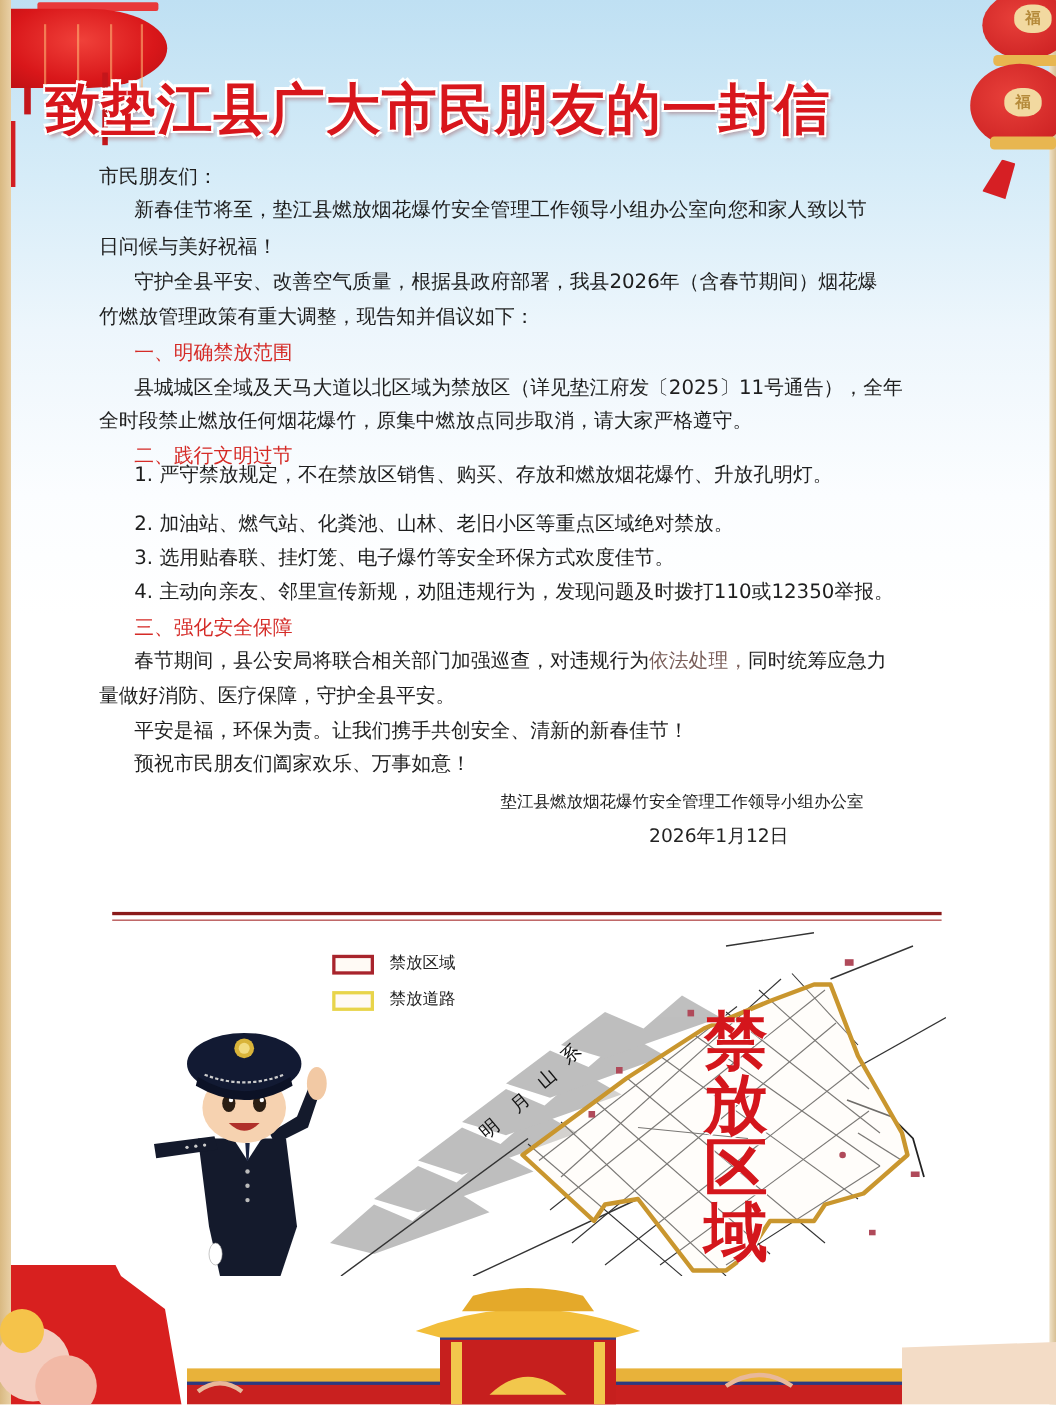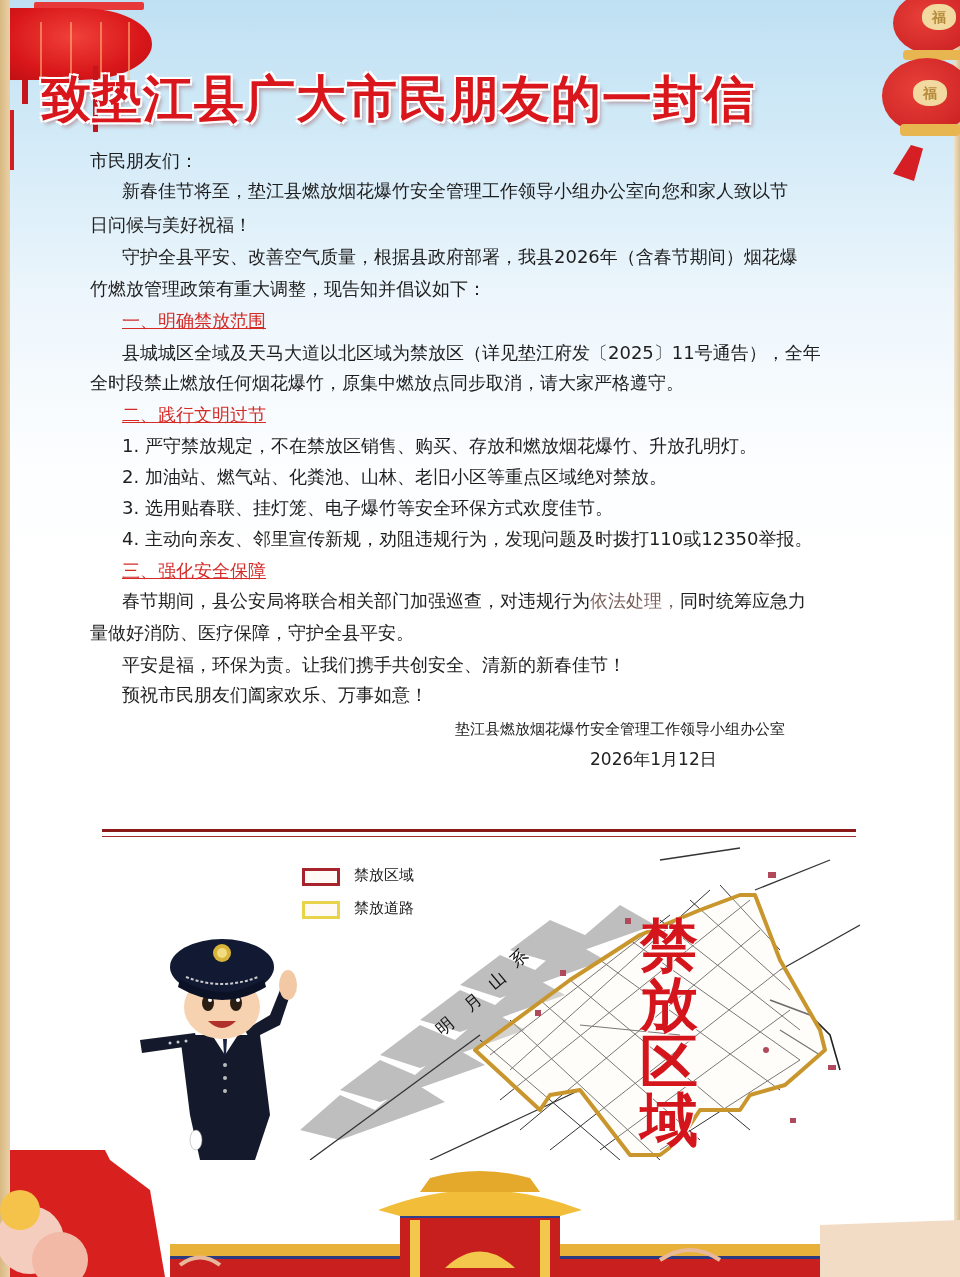--- a/index.html
+++ b/index.html
@@ -64,21 +64,21 @@
       position: absolute; left: 0; top: 66px; width: 796px; text-align: center;
       font-size: 50px; font-weight: bold; color: #d8161c; letter-spacing: 1px;
       text-shadow: 2px 2px 0 #ffffff, -2px -2px 0 #ffffff, 2px -2px 0 #ffffff, -2px 2px 0 #ffffff, 3px 4px 4px rgba(120,0,0,0.35);
       font-family: "DejaVu Sans", sans-serif;
     }
 
     
     .letter { position: absolute; left: 90px; top: 148px; width: 790px; color: #1e1e1e; font-size: 18px; }
     .line { position: absolute; left: 0; white-space: nowrap; line-height: 26px; }
     .indent { left: 32px; }
-    .section-heading { color: #d52b27; text-decoration: underline; }
+    .section-heading { color: #d52b27; }
     .muted-inline { color: #7a5f5a; text-align: right; }
 
     .signature { position: absolute; left: 455px; top: 720px; font-size: 15px; color: #222; white-space: nowrap; }
     .sig-date { position: absolute; left: 590px; top: 748px; font-size: 17px; color: #222; white-space: nowrap; }
 
     
     .map-title {
       position: absolute; left: 0; top: 788px; width: 960px; text-align: center;
       font-family: "DejaVu Serif", "Liberation Serif", serif;
       font-size: 29px; font-weight: bold; color: #b8191c; letter-spacing: 1px;
@@ -138,21 +138,21 @@
     <div class="line indent" style="top:30px">新春佳节将至，垫江县燃放烟花爆竹安全管理工作领导小组办公室向您和家人致以节</div>
     <div class="line" style="top:64px">日问候与美好祝福！</div>
     <div class="line indent" style="top:96px">守护全县平安、改善空气质量，根据县政府部署，我县2026年（含春节期间）烟花爆</div>
     <div class="line" style="top:128px">竹燃放管理政策有重大调整，现告知并倡议如下：</div>
 
     <div class="line indent section-heading" style="top:160px">一、明确禁放范围</div>
     <div class="line indent" style="top:192px">县城城区全域及天马大道以北区域为禁放区（详见垫江府发〔2025〕11号通告），全年</div>
     <div class="line" style="top:222px">全时段禁止燃放任何烟花爆竹，原集中燃放点同步取消，请大家严格遵守。</div>
 
     <div class="line indent section-heading" style="top:254px">二、践行文明过节</div>
-    <div class="line indent" style="top:285px">1. 严守禁放规定，不在禁放区销售、购买、存放和燃放烟花爆竹、升放孔明灯。</div>
+    <div class="line indent" style="top:271px">1. 严守禁放规定，不在禁放区销售、购买、存放和燃放烟花爆竹、升放孔明灯。</div>
     <div class="line indent" style="top:316px">2. 加油站、燃气站、化粪池、山林、老旧小区等重点区域绝对禁放。</div>
     <div class="line indent" style="top:347px">3. 选用贴春联、挂灯笼、电子爆竹等安全环保方式欢度佳节。</div>
     <div class="line indent" style="top:378px">4. 主动向亲友、邻里宣传新规，劝阻违规行为，发现问题及时拨打110或12350举报。</div>
 
     <div class="line indent section-heading" style="top:410px">三、强化安全保障</div>
     <div class="line indent" style="top:440px">
       <span>春节期间，县公安局将联合相关部门加强巡查，对违规行为</span><span class="muted-inline">依法处理，</span><span>同时统筹应急力</span>
     </div>
     <div class="line" style="top:472px">量做好消防、医疗保障，守护全县平安。</div>
 

